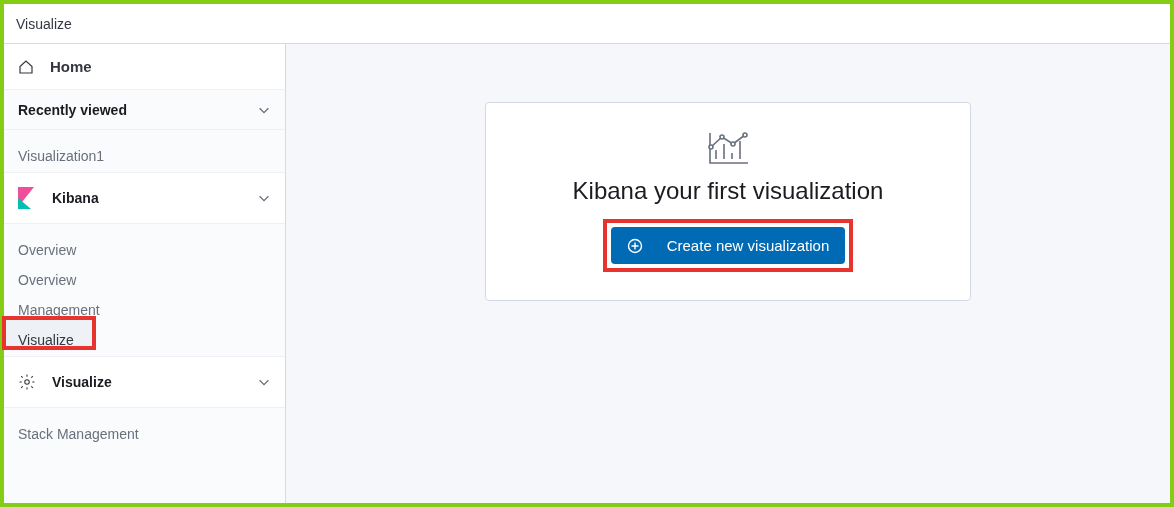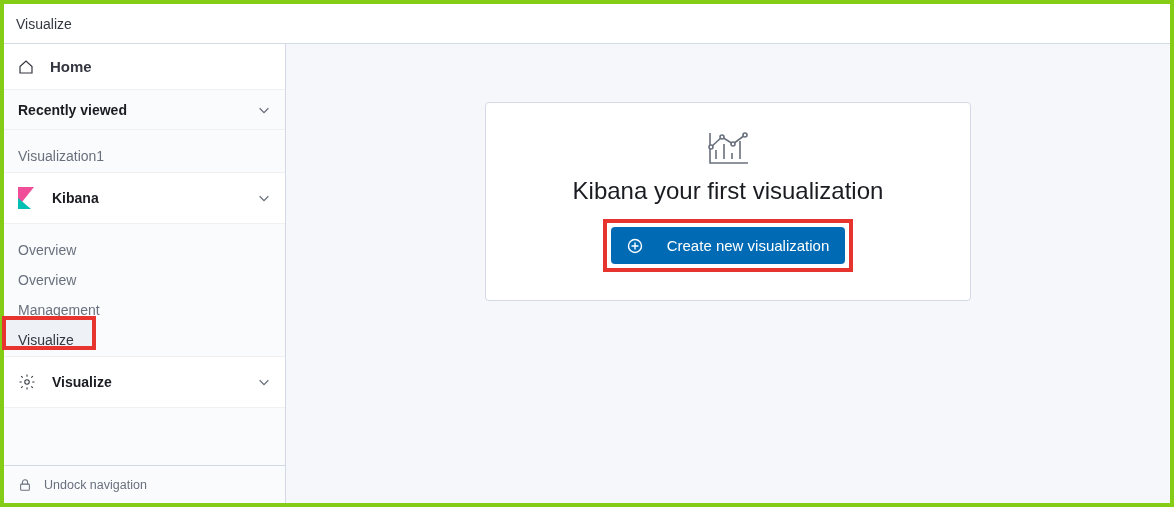--- a/index.html
+++ b/index.html
@@ -267,31 +267,25 @@
           </svg>
         </span>
         <span>Visualize</span>
         <span class="chevron">
           <svg width="14" height="14" viewBox="0 0 16 16" fill="none" stroke="#69707d" stroke-width="1.5">
               <path d="M3 6l5 5 5-5"></path>
             </svg>
         </span>
       </div>
       <div class="sub-group">
-      </div>
-
-      <div class="footer">
-        <span class="icon">
-          <svg width="14" height="14" viewBox="0 0 16 16" fill="none" stroke="#69707d" stroke-width="1.2">
-            <rect x="3" y="7" width="10" height="7" rx="1"></rect>
-            <path d="M5 7V5a3 3 0 0 1 6 0v2"></path>
-          </svg>
-        </span>
-        <span>Undock navigation</span>
-      </div>
+        <div class="sub-item">
+          <span>Stack Management</span>
+        </div>
+      </div>
+
     </nav>
 
     <main class="main">
       <div class="card">
         <div class="card-icon">
           <svg width="46" height="38" viewBox="0 0 46 38" fill="none" stroke="#69707d" stroke-width="1.6">
             <path d="M5 4 v30 h38"></path>
             <path d="M11 21 v9 M19 15 v15 M27 24 v6 M35 12 v18"></path>
             <path d="M6 18 L17 8 L28 15 L40 6"></path>
             <circle cx="6" cy="18" r="2" fill="#fafbfd"></circle>

